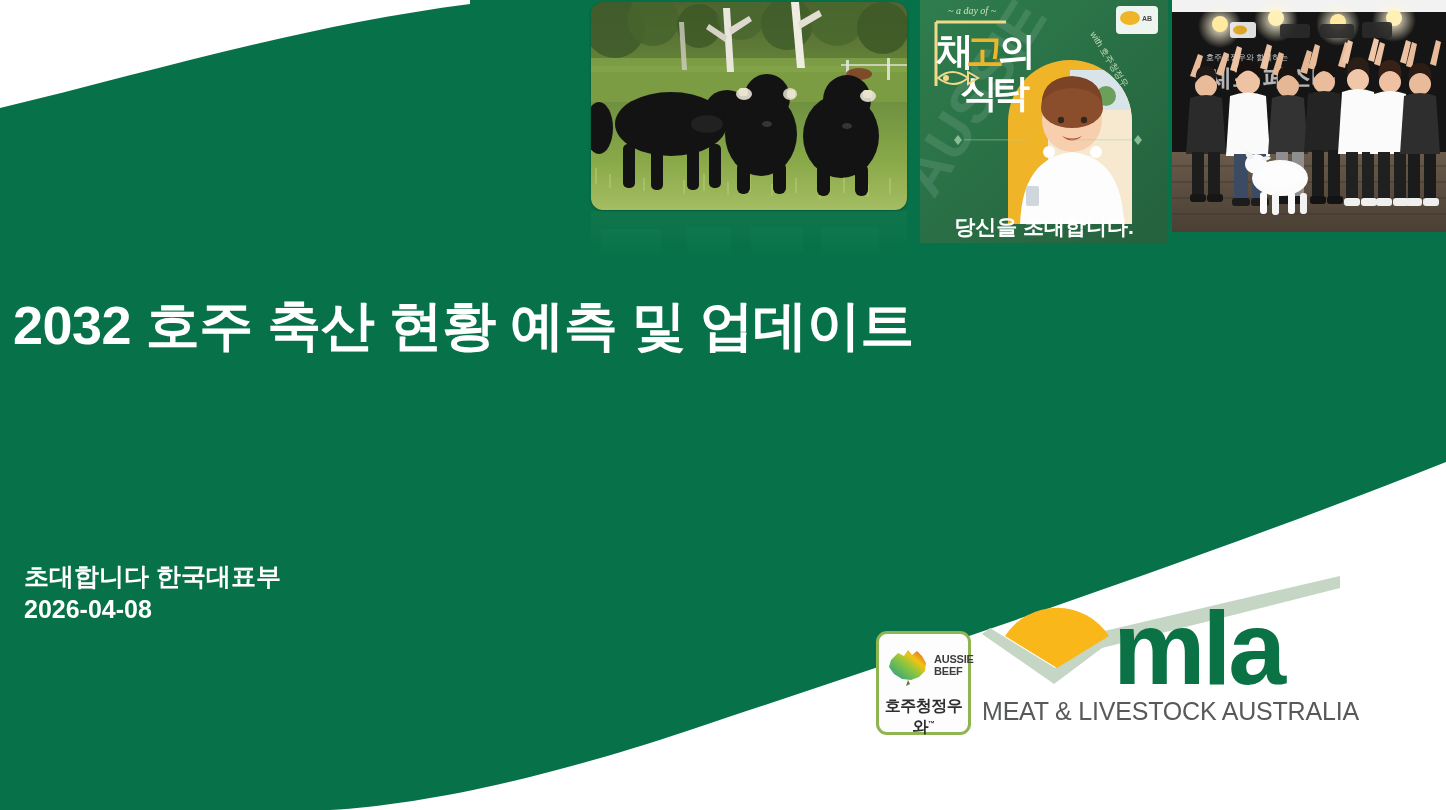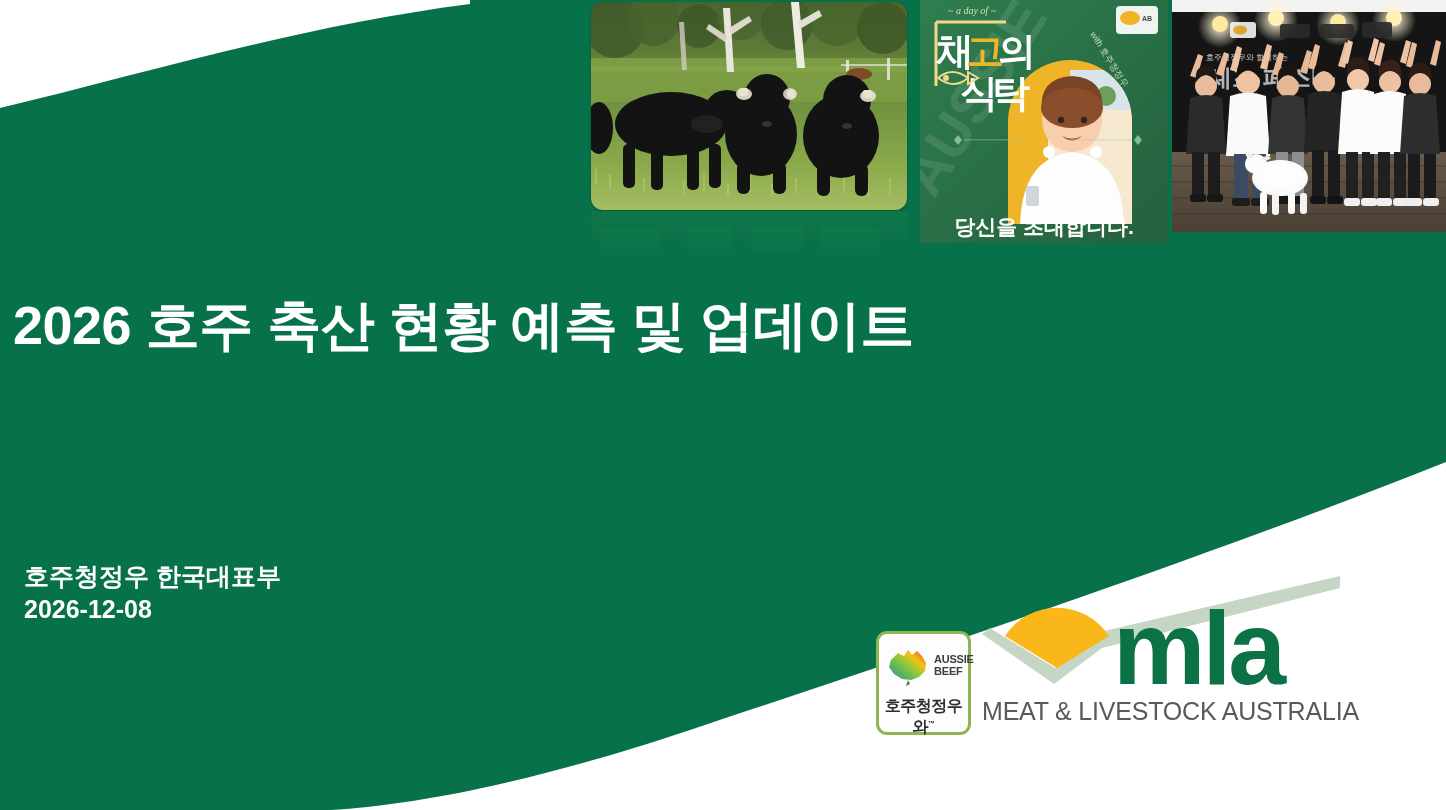--- a/index.html
+++ b/index.html
@@ -517,25 +517,25 @@
           <rect x="88" y="192" width="7" height="22" rx="3" fill="#fbfbfb"></rect>
           <rect x="100" y="193" width="7" height="22" rx="3" fill="#f5f5f5"></rect>
           <rect x="116" y="192" width="7" height="22" rx="3" fill="#fbfbfb"></rect>
           <rect x="128" y="193" width="7" height="21" rx="3" fill="#f2f2f2"></rect>
           <ellipse cx="108" cy="176" rx="22" ry="12" fill="#ffffff" opacity=".6"></ellipse>
         </g>
       </svg>
     </div>
   </div>
 
-  <div class="title-main">2026 호주 축산 현황 예측 및 업데이트</div>
+  <div class="title-main">2032 호주 축산 현황 예측 및 업데이트</div>
 
   <div class="byline">
-    <div>호주청정우 한국대표부</div>
-    <div>2026-12-08</div>
+    <div>초대합니다 한국대표부</div>
+    <div>2026-04-08</div>
   </div>
 
   <div class="aussie-logo">
     <div class="aussie-row">
       <svg class="aussie-map" viewBox="0 0 48 44">
         <defs>
           <linearGradient id="ozG" x1="0" y1="1" x2="1" y2="0">
             <stop offset="0%" stop-color="#2f9fd6"></stop>
             <stop offset="22%" stop-color="#4fae6a"></stop>
             <stop offset="48%" stop-color="#8cc63f"></stop>

